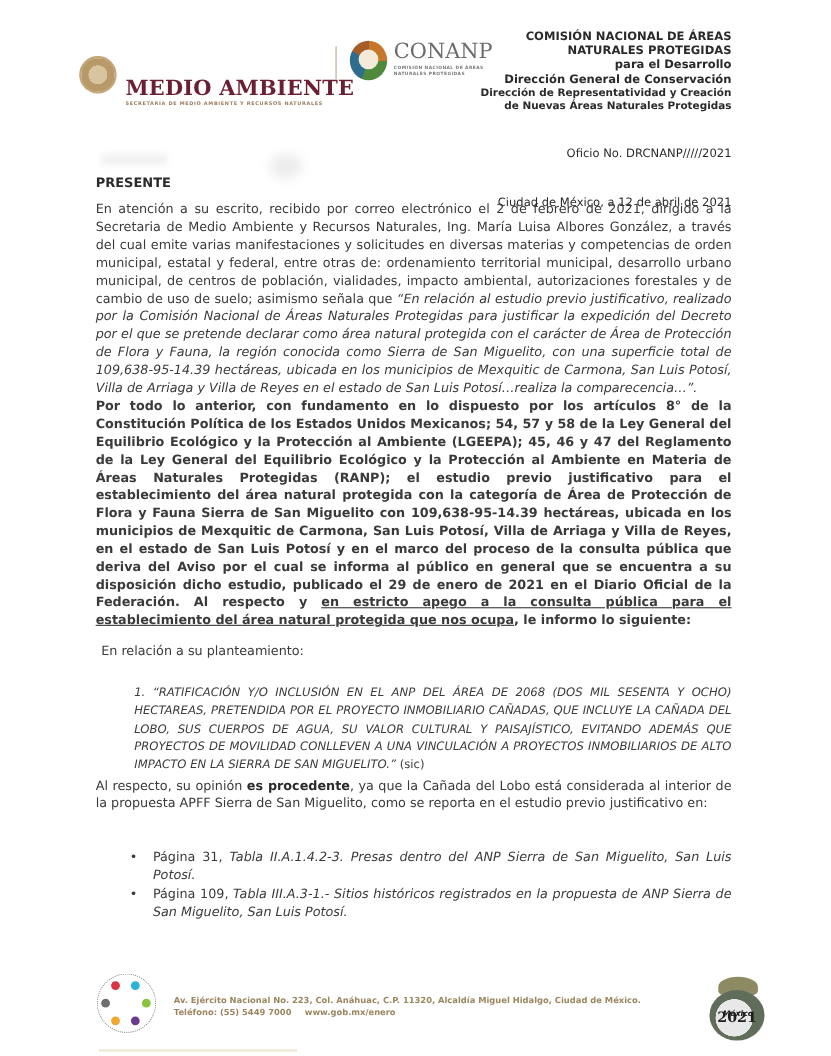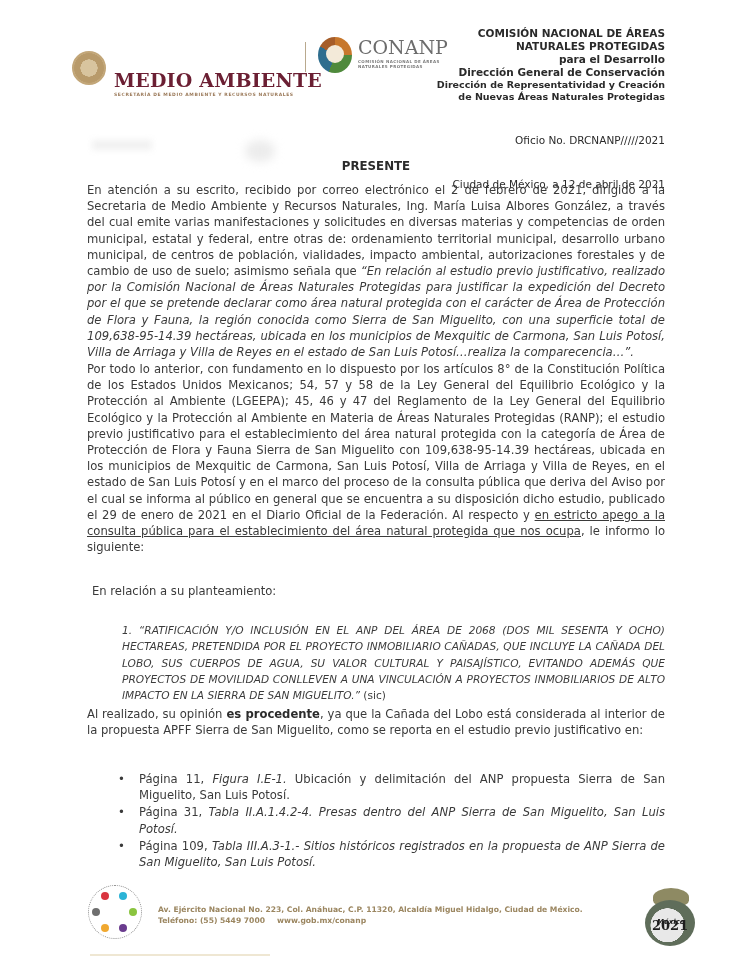--- a/index.html
+++ b/index.html
@@ -23,27 +23,27 @@
   .conanp-title { font-family: "DejaVu Serif", serif; font-size: 19px; color: #6c6c6c; line-height: 20px; }
   .conanp-sub { font-size: 4px; color: #7a7a7a; letter-spacing: 0.4px; line-height: 5px; margin-top: 2px; font-weight: bold; }
 
   .dept { position: absolute; right: 90px; top: 27px; text-align: right; color: #2a2a2a; }
   .dept .l1 { font-size: 10.5px; font-weight: bold; line-height: 13px; }
   .dept .l2 { font-size: 10.5px; font-weight: bold; line-height: 13px; }
   .dept .l3 { font-size: 9.5px; font-weight: bold; line-height: 12px; }
   .dept .l4 { font-size: 10.5px; line-height: 13px; margin-top: 31px; }
 
   .content { position: absolute; left: 87px; width: 578px; font-size: 11.6px; line-height: 16.2px; color: #3a3a3a; }
-  .presente { top: 158px; font-weight: bold; font-size: 11.8px; color: #2b2b2b; text-align: center; }
+  .presente { top: 158px; font-weight: bold; font-size: 11.8px; color: #2b2b2b; }
   .blur1 { position: absolute; left: 92px; top: 140px; width: 60px; height: 10px; background: #f1f1f1; filter: blur(3px); }
   .blur2 { position: absolute; left: 245px; top: 140px; width: 30px; height: 22px; background: #ececec; filter: blur(5px); border-radius: 50%; }
 
   .p { text-align: justify; }
   .p1 { top: 182px; }
-  .p2 { top: 361px; }
+  .p2 { top: 361px; font-weight: bold; }
   .p3 { top: 583px; left: 92px; }
   .quote { position: absolute; left: 122px; width: 543px; top: 622px; font-size: 10.6px; line-height: 16.3px; font-style: italic; text-align: justify; color: #3c3c3c; }
   .p4 { top: 706px; }
   .bullets { position: absolute; left: 118px; width: 547px; top: 771px; font-size: 11.6px; line-height: 16.2px; }
   .bullet { position: relative; padding-left: 21px; text-align: justify; margin-bottom: 1px; }
   .bullet::before { content: "•"; position: absolute; left: 0; top: 0; color: #3a3a3a; }
   em { font-style: italic; }
   .u { text-decoration: underline; }
   b { color: #2b2b2b; }
 
@@ -105,48 +105,45 @@
   <span>Por todo lo anterior, con fundamento en lo dispuesto por los artículos 8° de la Constitución Política de los Estados Unidos Mexicanos; 54, 57 y 58 de la Ley General del Equilibrio Ecológico y la Protección al Ambiente (LGEEPA); 45, 46 y 47 del Reglamento de la Ley General del Equilibrio Ecológico y la Protección al Ambiente en Materia de Áreas Naturales Protegidas (RANP); el estudio previo justificativo para el establecimiento del área natural protegida con la categoría de Área de Protección de Flora y Fauna Sierra de San Miguelito con 109,638-95-14.39 hectáreas, ubicada en los municipios de Mexquitic de Carmona, San Luis Potosí, Villa de Arriaga y Villa de Reyes, en el estado de San Luis Potosí y en el marco del proceso de la consulta pública que deriva del Aviso por el cual se informa al público en general que se encuentra a su disposición dicho estudio, publicado el 29 de enero de 2021 en el Diario Oficial de la Federación. Al respecto y </span><span class="u">en estricto apego a la consulta pública para el establecimiento del área natural protegida que nos ocupa</span><span>,  le informo lo siguiente:</span>
 </div>
 
 <div class="content p3">En relación a  su planteamiento:</div>
 
 <div class="quote">
   <span>1. “RATIFICACIÓN Y/O INCLUSIÓN EN EL ANP DEL ÁREA DE 2068 (DOS MIL SESENTA Y OCHO) HECTAREAS, PRETENDIDA POR EL PROYECTO INMOBILIARIO CAÑADAS, QUE INCLUYE LA CAÑADA DEL LOBO, SUS CUERPOS DE AGUA, SU VALOR CULTURAL Y PAISAJÍSTICO, EVITANDO ADEMÁS QUE PROYECTOS DE MOVILIDAD CONLLEVEN A UNA VINCULACIÓN A PROYECTOS INMOBILIARIOS DE ALTO IMPACTO EN  LA SIERRA DE SAN MIGUELITO.”</span><span style="font-style:normal"> (sic)</span>
 </div>
 
 <div class="content p p4">
-  <span>Al realizado, su opinión </span><b>es procedente</b><span>, ya que la Cañada del Lobo está considerada al interior de la propuesta APFF Sierra de San Miguelito, como se reporta en el estudio previo justificativo en:</span>
+  <span>Al respecto, su opinión </span><b>es procedente</b><span>, ya que la Cañada del Lobo está considerada al interior de la propuesta APFF Sierra de San Miguelito, como se reporta en el estudio previo justificativo en:</span>
 </div>
 
 <div class="bullets">
   <div class="bullet">
-    <span>Página 11, </span><em>Figura I.E-1.</em><span> Ubicación y delimitación del ANP propuesta Sierra de San Miguelito, San Luis Potosí.</span>
-  </div>
-  <div class="bullet">
-    <span>Página 31, </span><em>Tabla II.A.1.4.2-4.</em><em> Presas dentro del ANP Sierra de San Miguelito, San Luis Potosí.</em>
+    <span>Página 31, </span><em>Tabla II.A.1.4.2-3.</em><em> Presas dentro del ANP Sierra de San Miguelito, San Luis Potosí.</em>
   </div>
   <div class="bullet">
     <span>Página 109, </span><em>Tabla III.A.3-1.</em><em>- Sitios históricos registrados en la propuesta de ANP Sierra de San Miguelito, San Luis Potosí.</em>
   </div>
 </div>
 
 <div class="footer">
   <div class="inclusion-logo">
     <span style="left:12px;top:6px;background:#d9343f"></span>
     <span style="left:30px;top:6px;background:#2bb3d6"></span>
     <span style="left:40px;top:22px;background:#8ac43f"></span>
     <span style="left:30px;top:38px;background:#6a3c8e"></span>
     <span style="left:12px;top:38px;background:#f0a830"></span>
     <span style="left:3px;top:22px;background:#6e6e6e"></span>
   </div>
   <div class="addr">
     <div>Av. Ejército Nacional No. 223, Col. Anáhuac, C.P. 11320, Alcaldía Miguel Hidalgo, Ciudad de México.</div>
     <div>
-      <span>Teléfono: (55) 5449 7000</span><span class="web">www.gob.mx/conanp</span>
+      <span>Teléfono: (55) 5449 7000</span><span class="web">www.gob.mx/enero</span>
     </div>
   </div>
   <div class="year-badge">
     <div class="year-head"></div>
     <div class="year-circle"></div>
     <div class="year-country">México</div>
     <div class="year-text">2021</div>
   </div>
   <div class="footer-line"></div>
 </div>

